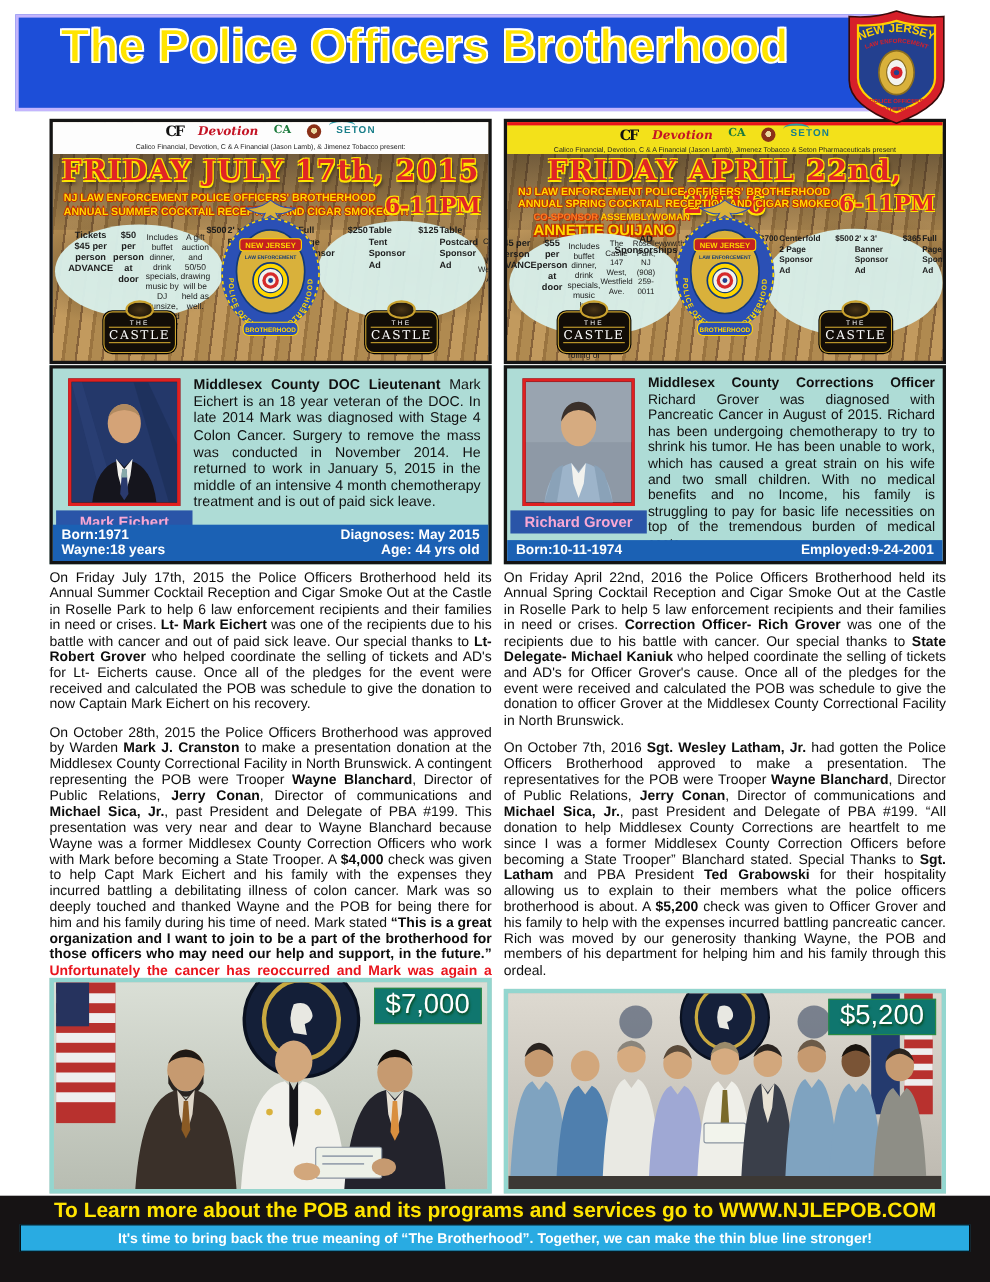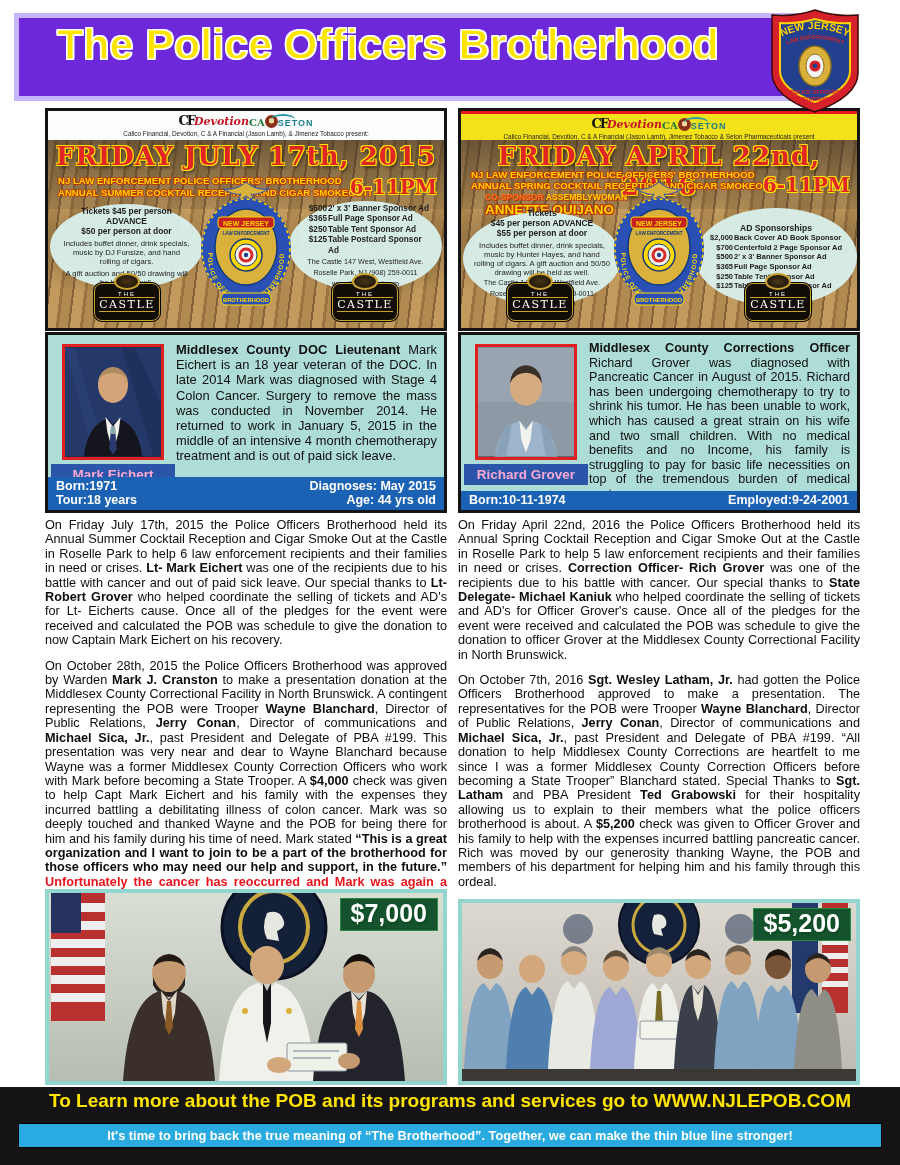--- a/index.html
+++ b/index.html
@@ -1,21 +1,21 @@
 <!DOCTYPE html>
 <html><head>
 <meta charset="utf-8">
 <style>
   * { box-sizing: border-box; margin: 0; padding: 0; }
   body { background:#fff; font-family:"Liberation Sans", sans-serif; }
   .page { position:relative; width:900px; height:1165px; background:#fff; overflow:hidden; }
 
   
   .banner { position:absolute; left:14px; top:13px; width:790px; height:88px;
-    background:#6d28d9; border:5px solid #c4b5fd; }
+    background:#1d4ed8; border:3px solid #c4b5fd; }
   .banner-title { padding:2px 0 0 38px; font-size:43px; font-weight:bold; color:#ffe400;
     letter-spacing:0px; -webkit-text-stroke:1.2px #fff;
     text-shadow:-1px -1px 0 #fff, 1px -1px 0 #fff, -1px 1px 0 #fff, 1px 1px 0 #fff; }
   .banner-sub { padding-left:22px; margin-top:-4px; font-size:23px; font-weight:bold; color:#fff; }
   .hdr-patch { position:absolute; left:768px; top:7px; width:94px; height:108px; z-index:5; }
 
   
   .col { position:absolute; top:108px; width:402px; height:977px; }
   .col-left { left:45px; } .col-right { left:458px; }
 
@@ -23,21 +23,21 @@
   .flyer { position:relative; height:223px; border:3px solid #141414; overflow:hidden;
     background:
       radial-gradient(ellipse 150px 70px at 16% 62%, rgba(25,15,8,.38), transparent 70%),
       radial-gradient(ellipse 150px 70px at 84% 62%, rgba(25,15,8,.38), transparent 70%),
       repeating-linear-gradient(97deg, #c29a5e 0 10px, #9a7440 10px 13px, #b08a50 13px 22px, #86623a 22px 24px),
       linear-gradient(180deg, #6b6158 0 60px, #8a6a42 60px); }
   .flyer::before { content:""; position:absolute; top:28px; left:0; right:0; height:70px;
     background:linear-gradient(rgba(45,38,30,.55), rgba(45,38,30,.12)); }
   .sponsor-strip { position:absolute; top:0; left:0; right:0; height:29px; background:#fdfdfd; padding-top:2px; z-index:3; }
   .flyer-right .sponsor-strip { background:#f3e11a; border-top:3px solid #e8141c; }
-  .logo-row { display:flex; justify-content:center; align-items:flex-end; gap:0; height:15px; }
+  .logo-row { display:flex; justify-content:center; align-items:flex-start; gap:14px; height:15px; }
   .logo-cf { font-family:"DejaVu Serif", serif; font-weight:bold; font-size:13px; letter-spacing:-2px; color:#111; }
   .logo-dev { font-family:"DejaVu Serif", serif; font-weight:bold; font-style:italic; font-size:11px; color:#c41425; }
   .logo-ca { font-family:"DejaVu Serif", serif; font-weight:bold; font-size:10px; color:#1c7a3c; }
   .logo-jim { width:13px; height:13px; border-radius:50%; display:inline-block;
     background:radial-gradient(circle at 50% 45%, #e8d8a0 0 26%, #8a3018 30% 72%, #5a2410 74%); }
   .logo-seton { color:#1a7f8a; font-size:9px; font-weight:bold; letter-spacing:1px; position:relative; }
   .logo-seton::before { content:""; position:absolute; left:-7px; top:-4px; width:24px; height:9px;
     border-top:2px solid #2a98a4; border-radius:50%; }
   .presents { text-align:center; font-size:6.4px; color:#222; margin-top:2px; }
   .flyer-date { position:absolute; top:30px; left:0; right:0; z-index:2; text-align:center;
@@ -50,21 +50,21 @@
   .cosp-line { position:absolute; left:24px; top:81px; z-index:2; font-size:8.6px; font-weight:bold; color:#ffd800;
     text-shadow:0 0 1px #c23000, 1px 1px 0 #c23000; }
   .cosp-label { color:#ff7a22; }
   .cosp-name { position:absolute; left:24px; top:91px; z-index:2; font-size:13.5px; font-weight:bold; color:#ffd800;
     text-shadow:-1px -1px 0 #c23000, 1px -1px 0 #c23000, -1px 1px 0 #c23000, 1px 1px 0 #c23000; }
   .flyer-time { position:absolute; right:7px; z-index:2; font-family:"DejaVu Serif", serif;
     font-size:20px; font-weight:bold; color:#e02525;
     text-shadow:-1px -1px 0 #ffe400, 1px -1px 0 #ffe400, -1px 1px 0 #ffe400, 1px 1px 0 #ffe400; }
   .flyer-left .flyer-time { top:64px; } .flyer-right .flyer-time { top:62px; }
   .oval { position:absolute; z-index:2; background:rgba(216,239,234,.96); border-radius:50%;
-    display:flex; flex-direction:column; justify-content:center; text-align:center; color:#1d1d1d; }
+    display:flex; justify-content:center; text-align:center; color:#1d1d1d; }
   .flyer-left .oval-tickets { left:2px; top:93px; width:153px; height:85px; padding:4px 12px; }
   .flyer-left .oval-ads { right:2px; top:90px; width:153px; height:90px; padding:4px 8px; }
   .flyer-right .oval-tickets { left:2px; top:101px; width:158px; height:93px; padding:4px 10px; }
   .flyer-right .oval-ads { right:0px; top:97px; width:162px; height:98px; padding:4px 8px; }
   .t-bold { font-size:8.4px; font-weight:bold; }
   .t-reg { font-size:7.7px; margin-top:3px; }
   .oval-head { font-size:8.6px; font-weight:bold; }
   .ad-row { display:flex; gap:1px; font-weight:bold; text-align:left; justify-content:flex-start; padding-left:6px; }
   .flyer-left .ad-row { font-size:8.2px; line-height:10.5px; }
   .flyer-right .ad-row { font-size:7.5px; line-height:9.6px; }
@@ -95,28 +95,28 @@
 
   
   .body-p { font-size:12.7px; line-height:14.4px; text-align:justify; color:#0d0d0d; margin:5px 0 11px; }
   .b { font-weight:bold; }
   .c-red { color:#e8141c; font-weight:bold; }
 
   
   .photo { position:absolute; bottom:0; left:0; width:402px; border:4px solid #93d6cf; background:#c6cac2; overflow:hidden; }
   .photo-left { height:196px; } .photo-right { height:186px; }
   .photo svg { display:block; width:100%; height:100%; }
-  .money { position:absolute; top:5px; right:5px; background:#14532d; border:1px solid #2b8b42;
-    color:#fff; font-weight:bold; font-size:25px; padding:0 10px 2px;
+  .money { position:absolute; top:5px; right:5px; background:#0f766e; border:1px solid #2b8b42;
+    color:#fff; font-weight:normal; font-size:25px; padding:0 10px 2px;
     text-shadow:1px 2px 2px #0a4a1e; }
 
   
   .footer { position:absolute; left:0; top:1087px; width:900px; height:78px; background:#161314; }
   .footer-line1 { padding-top:3px; text-align:center; color:#ffe400; font-weight:bold; font-size:19px; }
-  .footer-line2 { margin:11px 18px 0; background:#29abe2; border:1px solid #000; color:#fff;
+  .footer-line2 { margin:1px 18px 0; background:#29abe2; border:1px solid #000; color:#fff;
     font-weight:bold; font-size:12.8px; text-align:center; height:25px; line-height:23px; }
 </style>
 </head>
 <body>
 
 <div class="page">
 
   <div class="banner">
     <div class="banner-title">The Police Officers Brotherhood</div>
   </div>
@@ -227,21 +227,21 @@
           <path d="M43 74 L51 84 L59 74 L57 90 L51 112 L45 90 Z" fill="#f2f2ee"></path>
           <path d="M49 84 L53 84 L55 108 L51 114 L47 108 Z" fill="#2a3a6e"></path>
           <path d="M49 84 L53 84 L54 92 L48 92 Z" fill="#8aa"></path>
         </svg>
       </div>
       <div class="bio-name">Mark Eichert</div>
       <div class="bio-text"><span class="b">Middlesex County DOC Lieutenant</span><span> Mark Eichert is an 18 year veteran of the DOC. In late 2014 Mark was diagnosed with Stage 4 Colon Cancer.  Surgery to  remove the mass was conducted in November 2014.  He returned to work in January 5, 2015 in the middle of an intensive 4 month chemotherapy treatment and is out of paid sick leave.</span></div>
       <div class="bio-info">
         <div class="l">
           <div>Born:1971</div>
-          <div>Tour:18 years</div>
+          <div>Wayne:18 years</div>
         </div>
         <div class="r">
           <div>Diagnoses: May 2015</div>
           <div>Age: 44 yrs old</div>
         </div>
       </div>
     </div>
 
     <p class="body-p"><span>On Friday July 17th, 2015 the Police Officers Brotherhood held its Annual Summer Cocktail Reception and Cigar Smoke Out at the Castle in Roselle Park to help 6 law enforcement recipients and their families in need or crises. </span><span class="b">Lt- Mark Eichert</span><span> was one of the recipients due to his battle with cancer and out of paid sick leave. Our special thanks to </span><span class="b">Lt- Robert Grover</span><span> who helped coordinate the selling of tickets and AD's for Lt- Eicherts cause. Once all of the pledges for the event were received and calculated the POB was schedule to give the donation to now Captain Mark Eichert on his recovery.</span></p>
     <p class="body-p"><span>On October 28th, 2015 the Police Officers Brotherhood was approved by Warden </span><span class="b">Mark J. Cranston</span><span> to make a presentation donation at the Middlesex County Correctional Facility in North Brunswick. A contingent representing the POB were Trooper </span><span class="b">Wayne Blanchard</span><span>, Director of Public Relations, </span><span class="b">Jerry Conan</span><span>, Director of communications and  </span><span class="b">Michael Sica, Jr.</span><span>, past President and Delegate of PBA #199. This presentation was very near and dear to Wayne Blanchard because Wayne was a former Middlesex County Correction Officers who work with Mark before becoming a State Trooper. A </span><span class="b">$4,000</span><span> check was given to help Capt Mark Eichert and his family with the expenses they incurred battling a debilitating illness of colon cancer. Mark was so deeply touched and thanked Wayne and the POB for being there for him and his family during his time of need. Mark stated </span><span class="b">“This is a great organization and I want to join to be a part of the brotherhood for those officers who may need our help and support, in the future.”</span><span> </span><span class="c-red">Unfortunately the cancer has reoccurred and Mark was again a recipient at our 10-7-16 Smokeout Fundraiser.</span></p>

